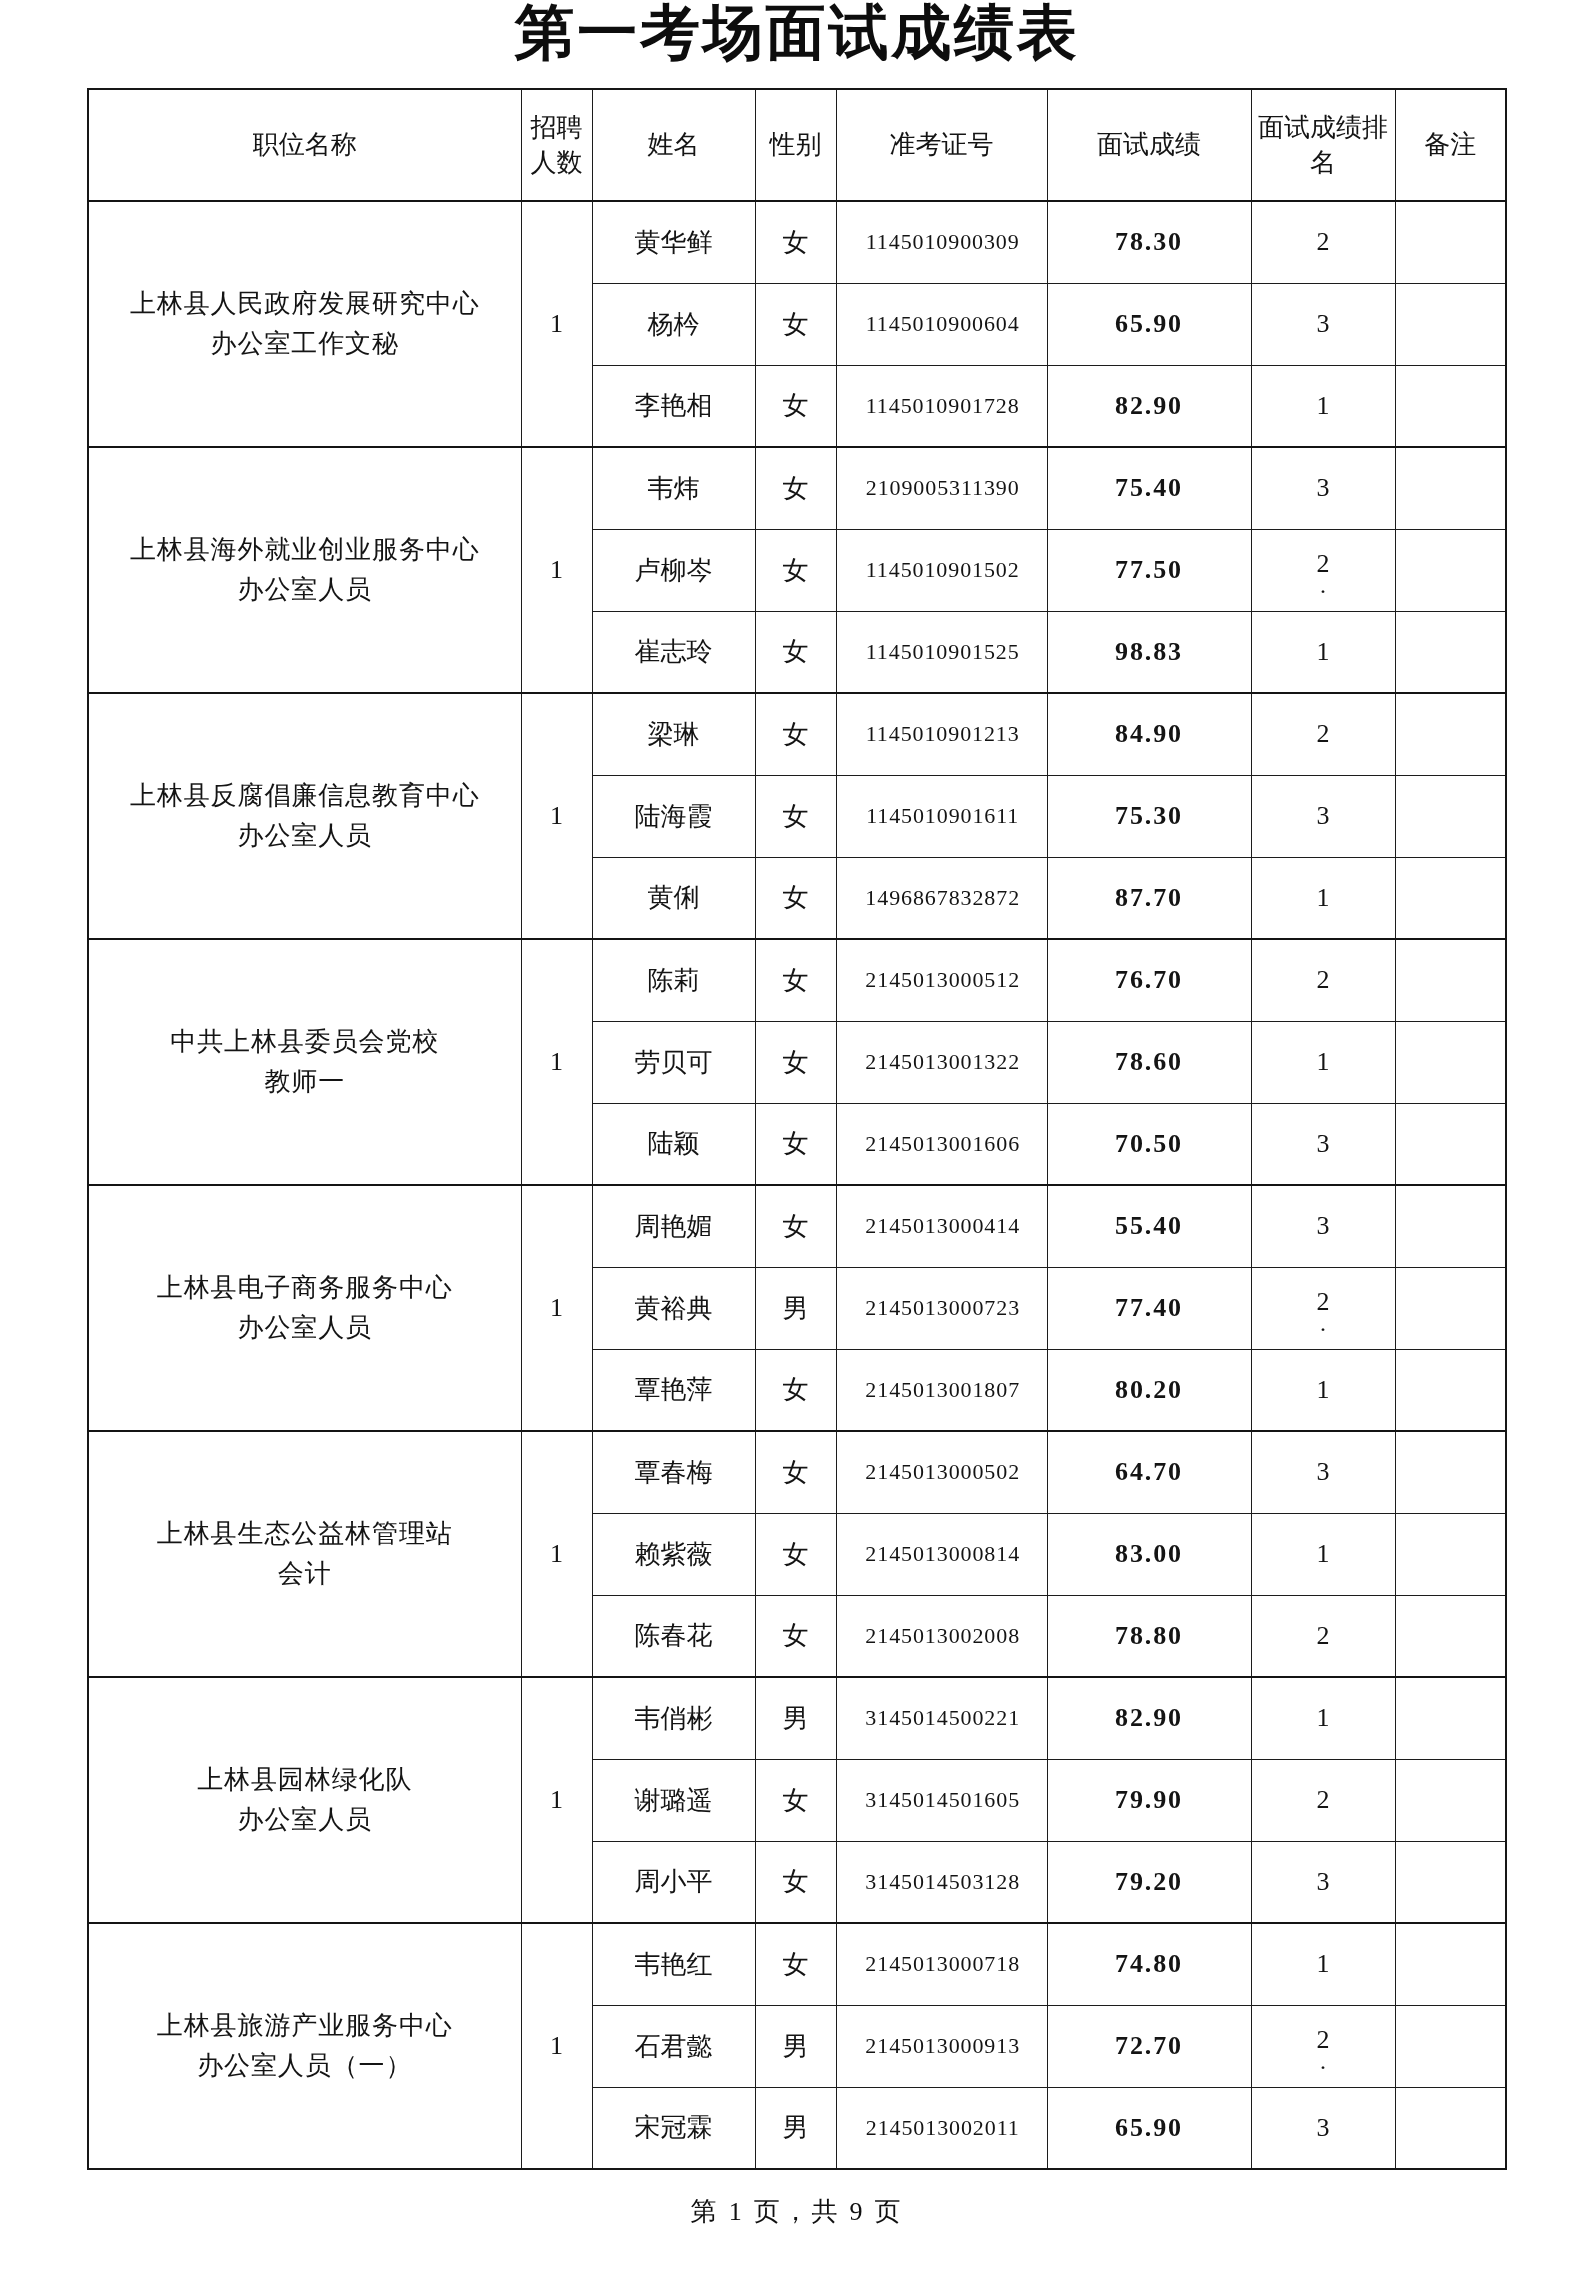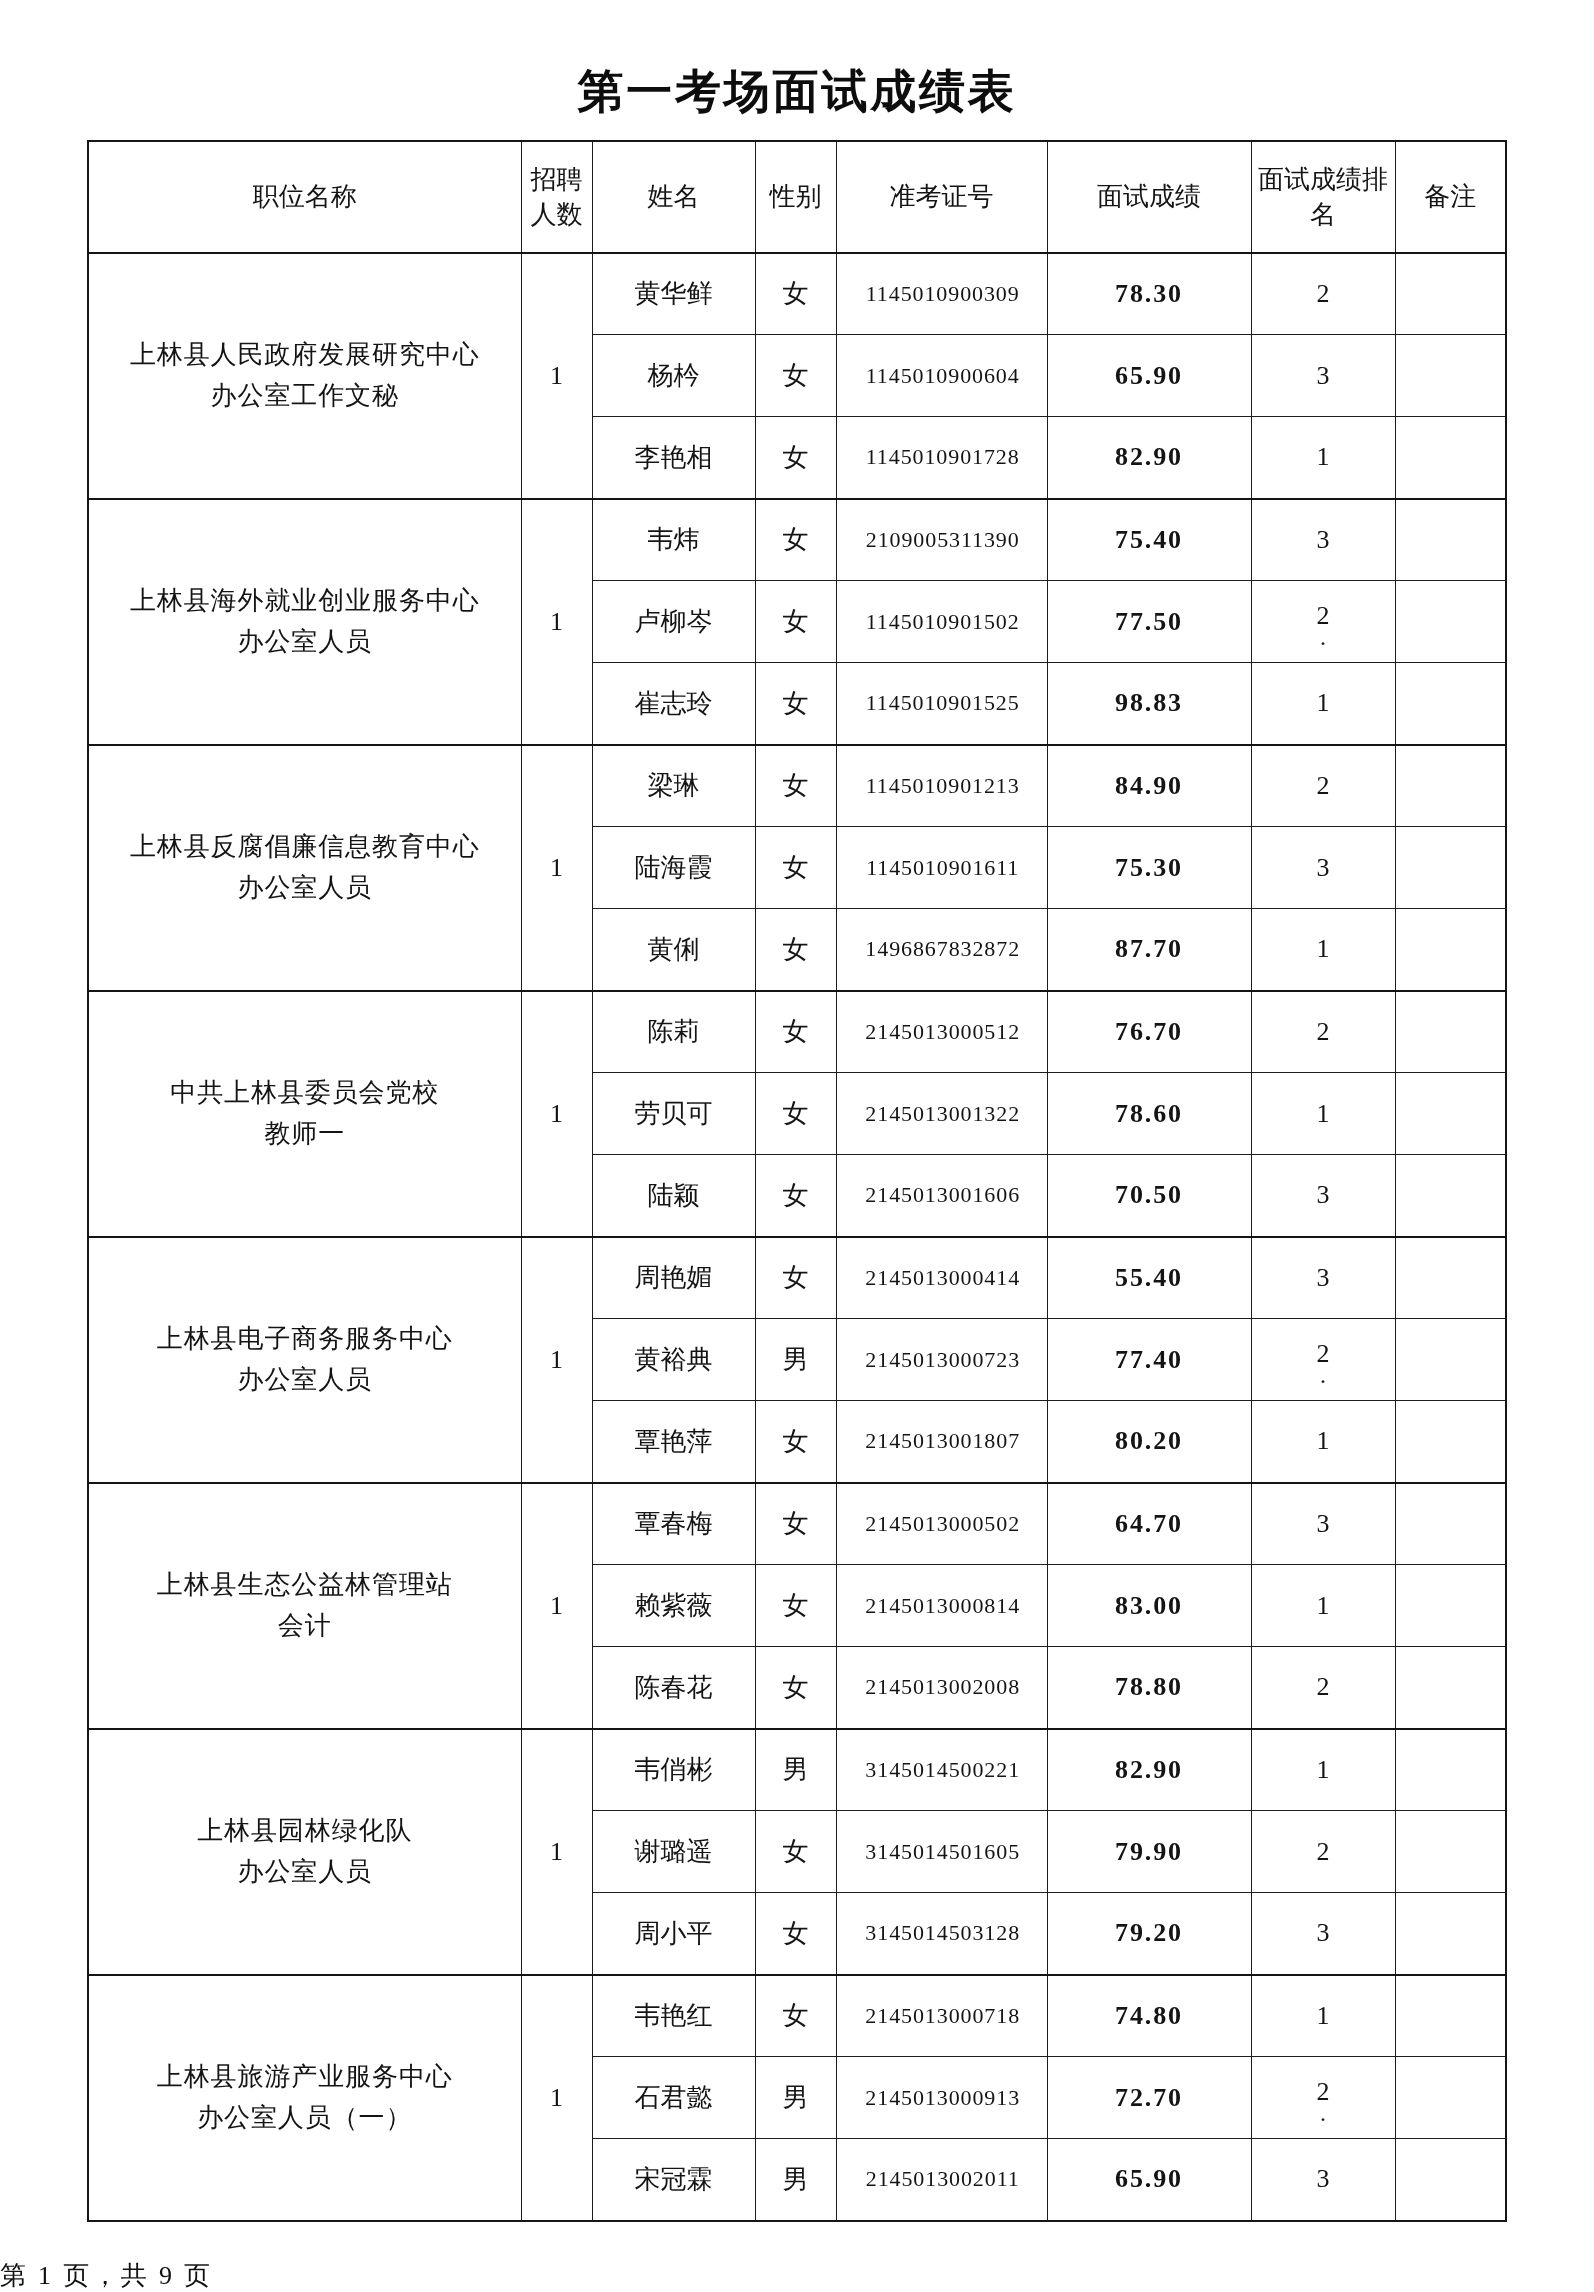--- a/index.html
+++ b/index.html
@@ -11,23 +11,22 @@
   }
   .page {
     position: relative;
     width: 1594px;
     height: 2292px;
     background: #ffffff;
     overflow: hidden;
   }
   .title {
     margin: 0;
-    padding-top: 67px;
     text-align: center;
-    font-size: 46px;
+    font-size: 60px;
     font-weight: bold;
     letter-spacing: 2.8px;
     line-height: 1.1;
     color: #0d0d0d;
   }
   table.score-table {
     margin: 22px auto 0 auto;
     width: 1418px;
     border-collapse: collapse;
     table-layout: fixed;
@@ -51,22 +50,22 @@
   td.score-cell { letter-spacing: 1.9px; font-weight: bold; }
   td.rank-cell { position: relative; }
   .rank-dot {
     display: block;
     font-size: 24px;
     line-height: 9.3px;
     height: 9.3px;
     margin-top: 1.9px;
   }
   .footer {
-    margin-top: 36px;
-    text-align: left;
+    margin-top: 24px;
+    text-align: center;
     font-size: 26px;
     letter-spacing: 2.8px;
     color: #101010;
   }
 </style>
 </head>
 <body>
 
 <div class="page">
 

